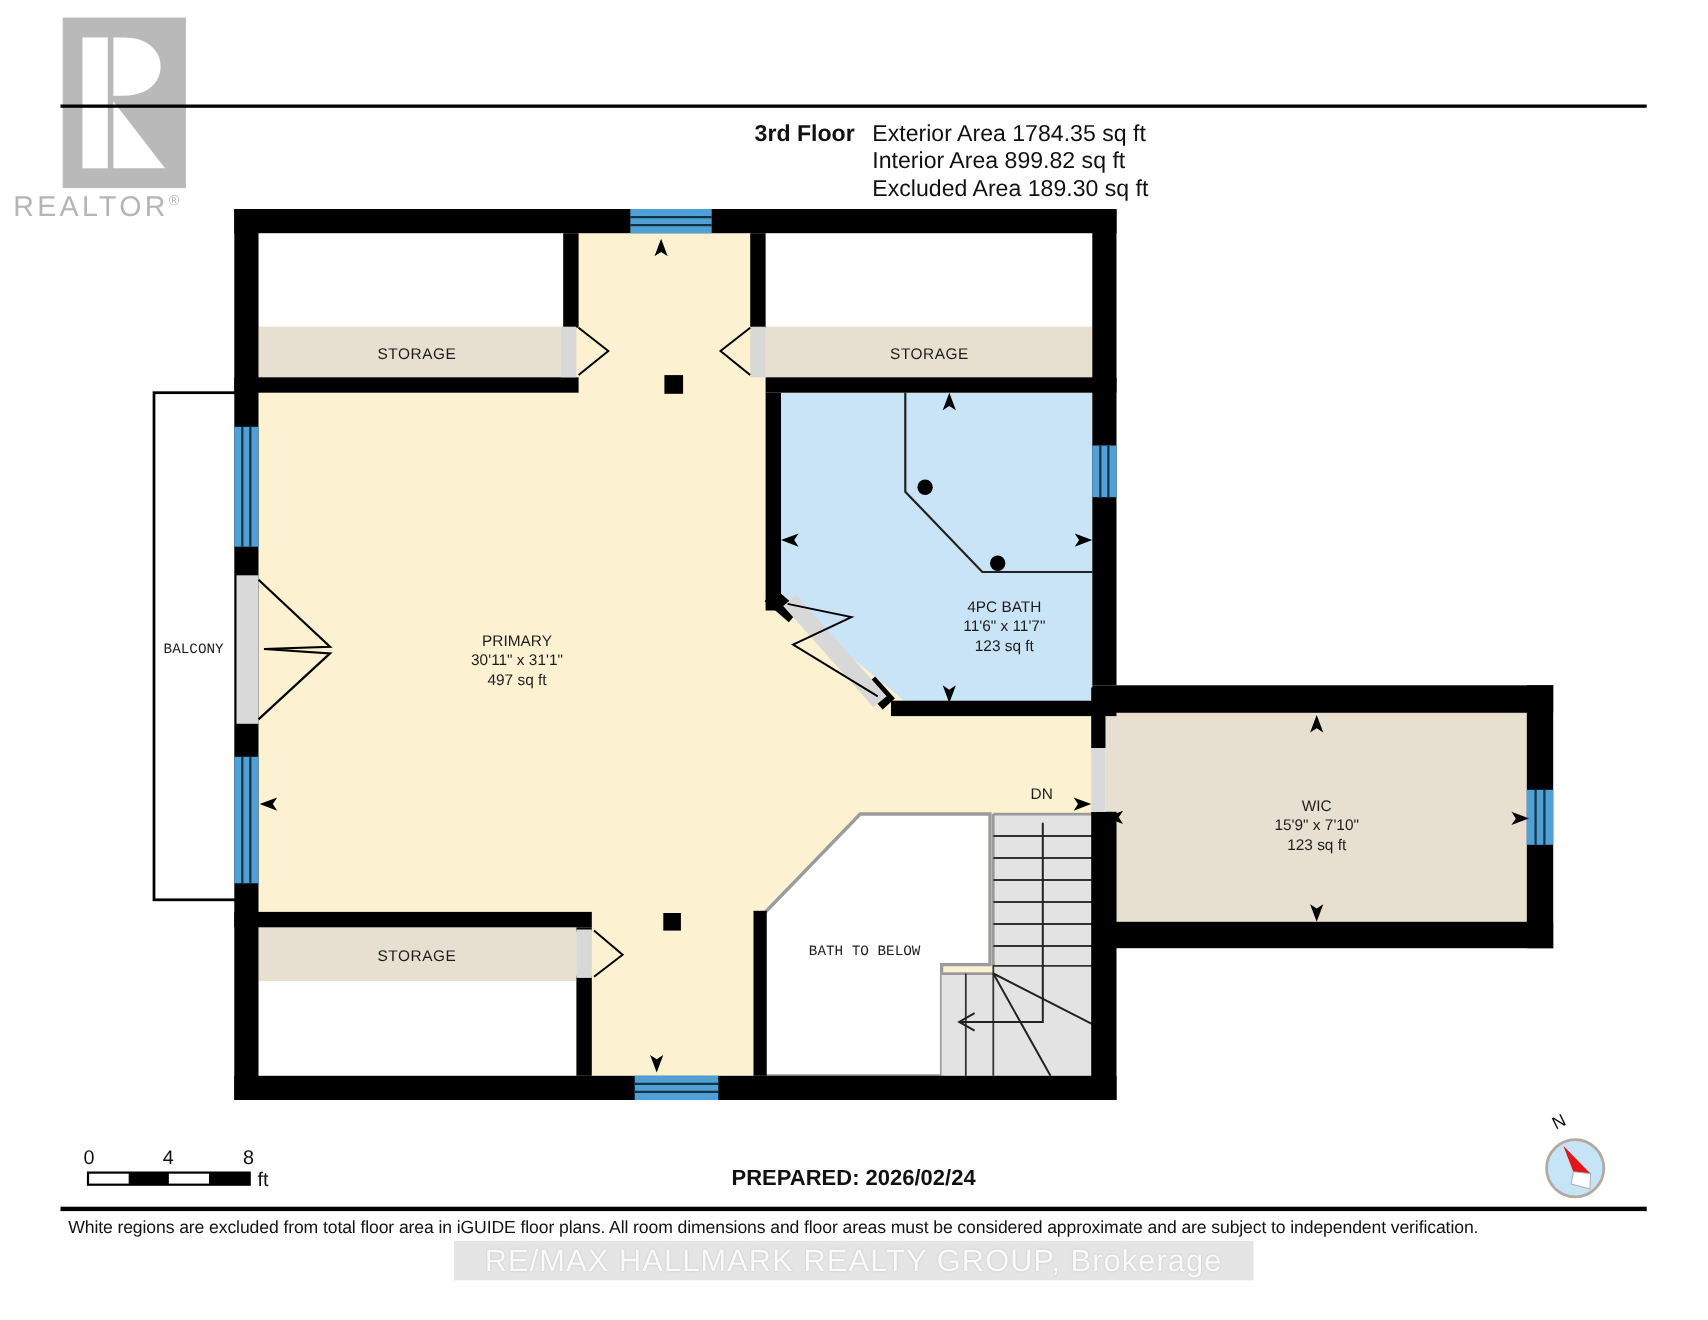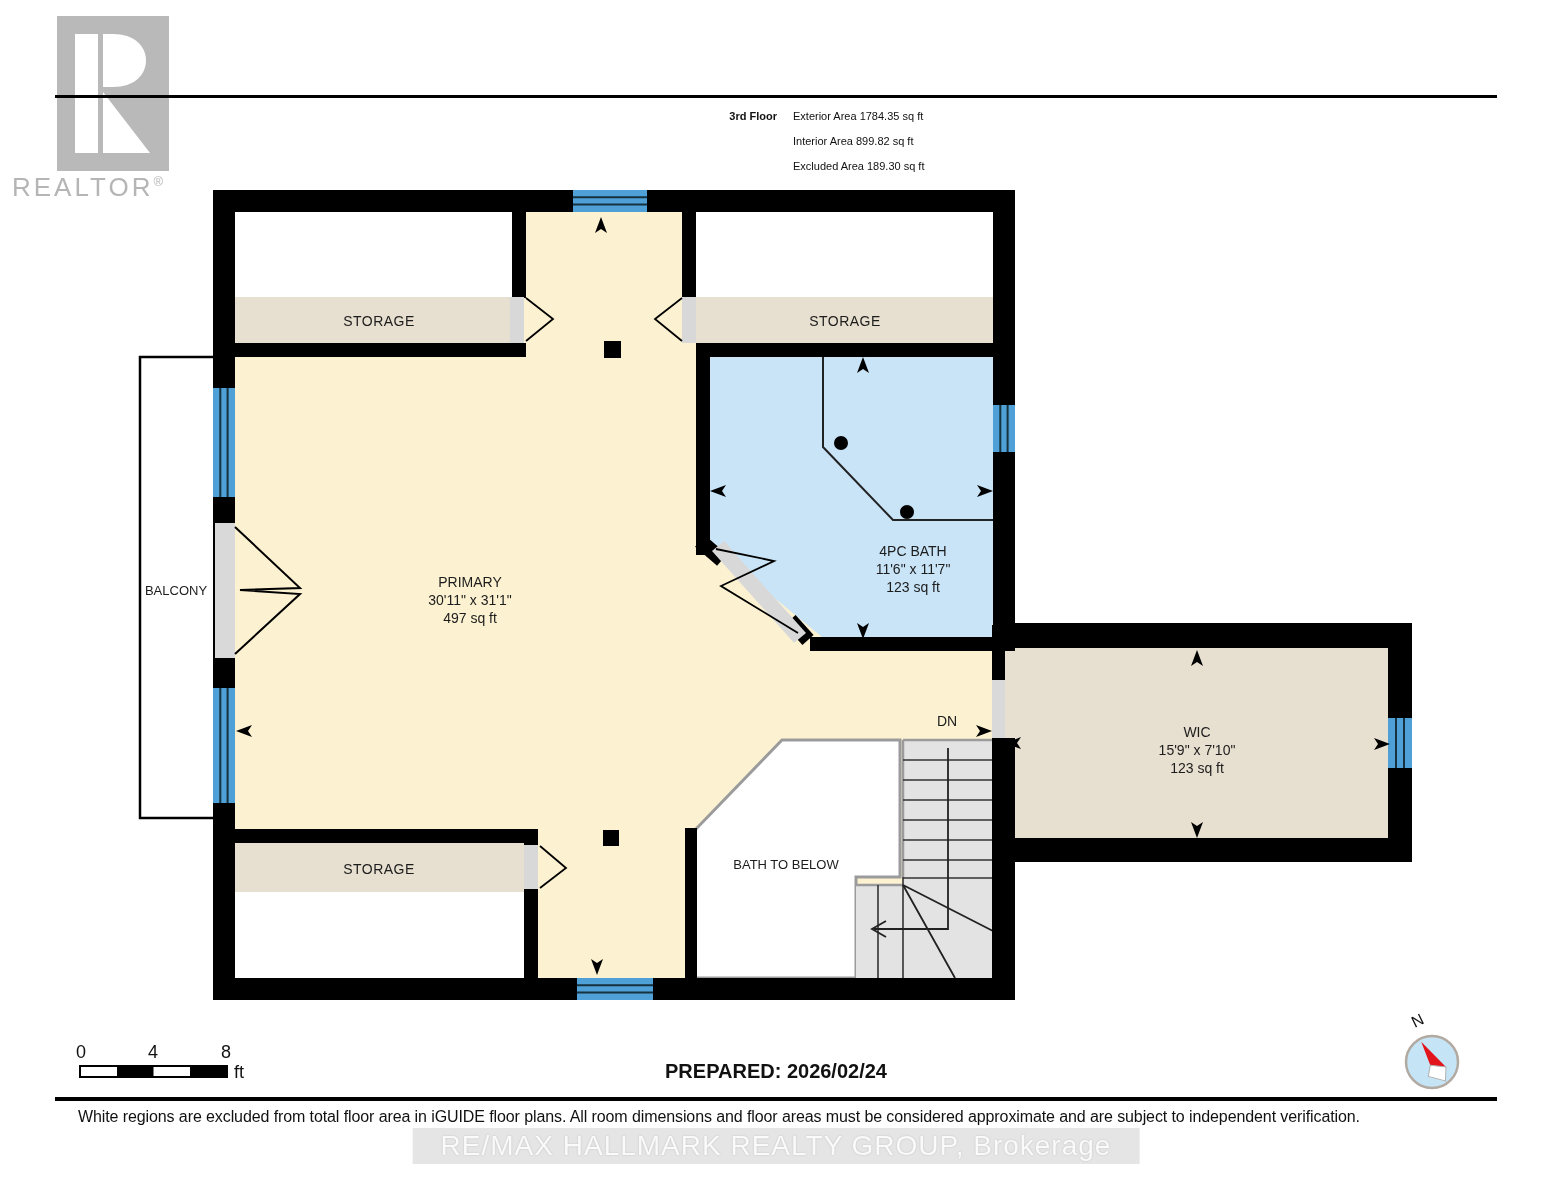--- a/index.html
+++ b/index.html
@@ -2,24 +2,24 @@
 <html><head>
 <meta charset="utf-8">
 <style>
   html,body{margin:0;padding:0;background:#ffffff;}
   #canvas{position:relative;width:1553px;height:1200px;background:#fff;overflow:hidden;
           font-family:"Liberation Sans", sans-serif;}
   svg{position:absolute;left:0;top:0;}
   .t{position:absolute;color:#111;white-space:nowrap;}
   .ctr{transform:translateX(-50%);text-align:center;}
   .title{font-size:30px;font-weight:bold;letter-spacing:.5px;}
-  .hline{font-size:11px;}
+  .hline{font-size:21px;}
   .room-label{position:absolute;transform:translateX(-50%);text-align:center;
               font-size:14px;line-height:18px;color:#1c1c1c;white-space:nowrap;}
-  .small-label{font-size:13px;color:#1c1c1c;}
+  .small-label{font-size:13px;color:#1c1c1c;font-family:Liberation Mono, monospace;}
   .logo-text{font-size:26px;color:#b5b5b5;letter-spacing:3px;}
   .logo-text sup{font-size:13px;}
   .tick{font-size:18px;}
   .prepared{font-size:20px;font-weight:bold;}
   .disclaimer{font-size:16px;letter-spacing:-0.1px;}
   .watermark{font-size:28px;letter-spacing:1px;color:#fafafa;background:#e5e5e5;
              padding:2px 28px;text-shadow:0 0 2px #bdbdbd;}
   .north{font-size:16px;transform:rotate(-26deg);}
 </style>
 </head>
@@ -193,17 +193,17 @@
   <div class="room-label small-label" style="left:176px;top:582px;">BALCONY</div>
   <div class="room-label small-label" style="left:786px;top:856px;">BATH TO BELOW</div>
   <div class="room-label" style="left:947px;top:712px;">DN</div>
 
   <div class="t tick ctr" style="left:81px;top:1042px;">0</div>
   <div class="t tick ctr" style="left:153px;top:1042px;">4</div>
   <div class="t tick ctr" style="left:226px;top:1042px;">8</div>
   <div class="t tick" style="left:234px;top:1062px;">ft</div>
 
   <div class="t prepared ctr" style="left:776px;top:1060px;">PREPARED: 2026/02/24</div>
-  <div class="t disclaimer" style="left:78px;top:1108px;">White regions are excluded from total floor area in iGUIDE floor plans. All room dimensions and floor areas must be considered approximate and are subject to independent verification.</div>
+  <div class="t disclaimer" style="left:62px;top:1108px;">White regions are excluded from total floor area in iGUIDE floor plans. All room dimensions and floor areas must be considered approximate and are subject to independent verification.</div>
   <div class="t watermark ctr" style="left:776px;top:1128px;">RE/MAX HALLMARK REALTY GROUP, Brokerage</div>
   <div class="t north" style="left:1412px;top:1012px;">N</div>
 
 </div>
 
 </body></html>

